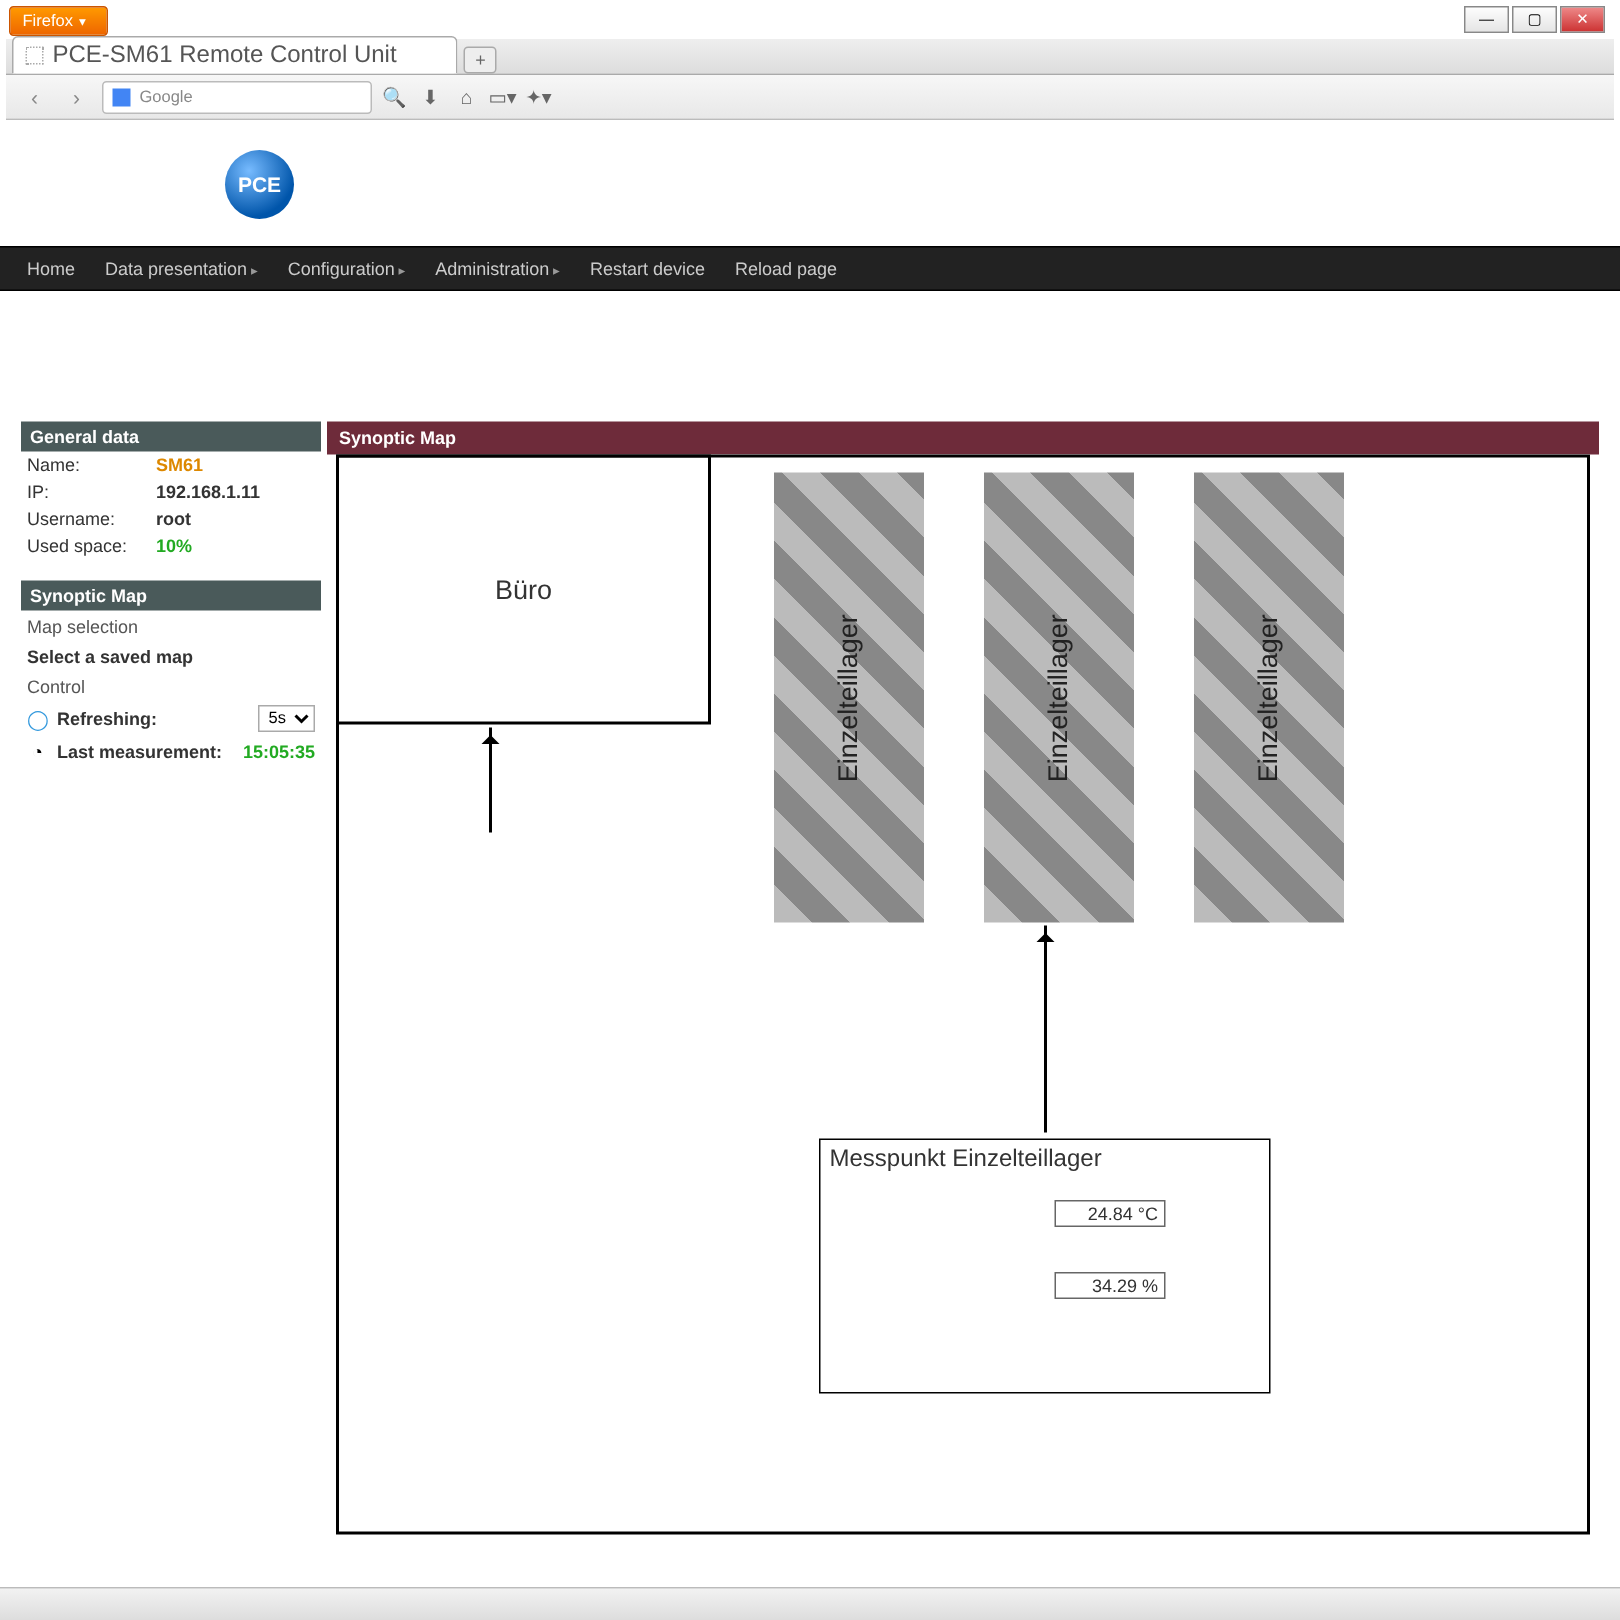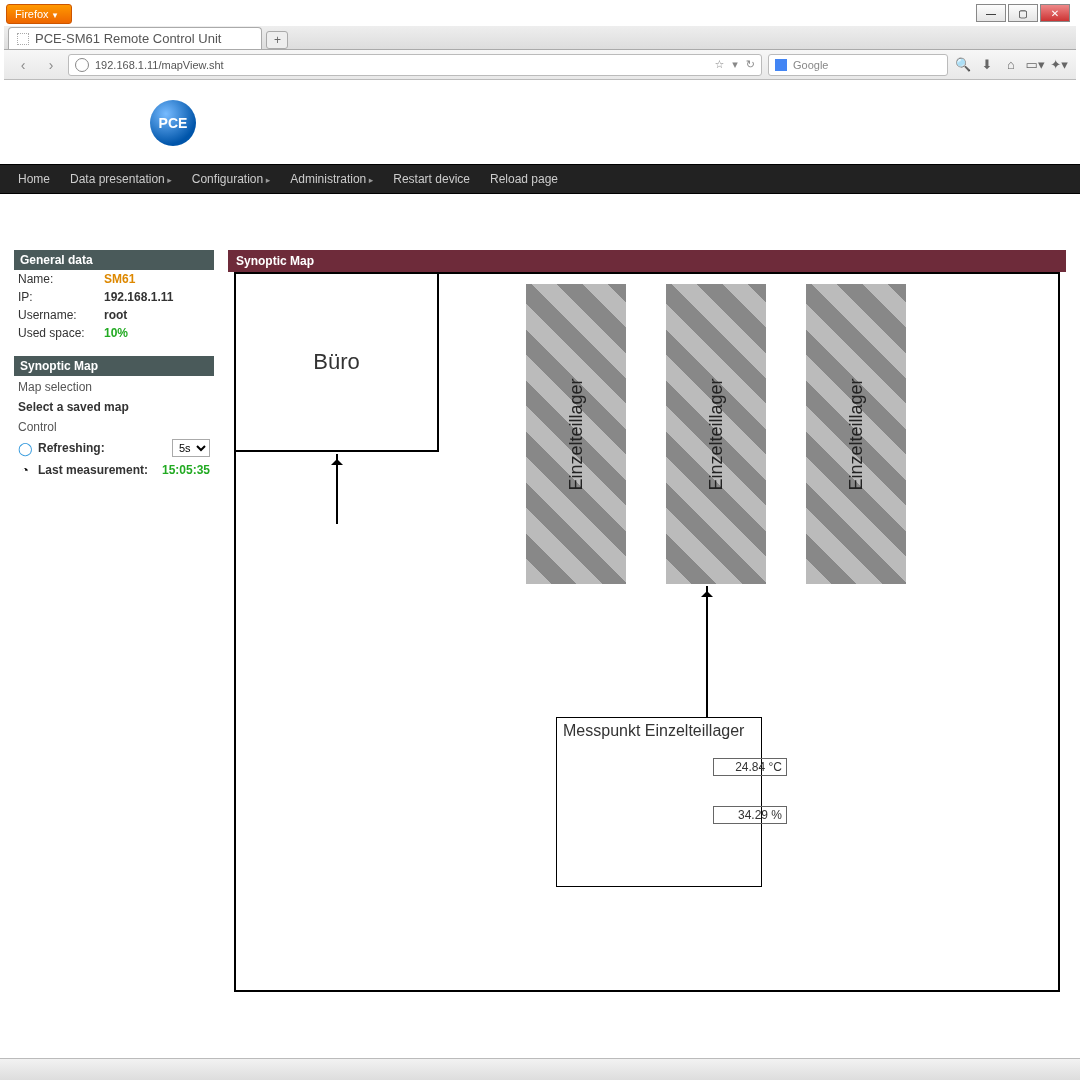--- a/index.html
+++ b/index.html
@@ -8,21 +8,21 @@
 
 .window-controls { position: absolute; top: 4px; right: 10px; display: flex; gap: 2px; }
 .win-btn { width: 30px; height: 18px; border: 1px solid #888; background: linear-gradient(#fdfdfd,#e5e5e5); font-size: 10px; display: flex; align-items: center; justify-content: center; }
 .win-btn.close { background: linear-gradient(#e88,#c33); color: #fff; }
 
 
 .ff-menu { position: absolute; top: 4px; left: 6px; background: linear-gradient(#f90,#e60); color: #fff; font-size: 11px; padding: 3px 14px 3px 8px; border-radius: 3px; border: 1px solid #c50; }
 .ff-menu:after { content: '▾'; margin-left: 4px; font-size: 9px; }
 
 .tabbar { position: absolute; top: 26px; left: 4px; right: 4px; height: 24px; background: linear-gradient(#eee,#ddd); border-bottom: 1px solid #aaa; display: flex; align-items: flex-end; }
-.tab { background: #fff; border: 1px solid #aaa; border-bottom: none; border-radius: 4px 4px 0 0; padding: 3px 40px 3px 8px; font-size: 13px; color: #555; display: flex; align-items: center; gap: 6px; margin-left: 4px; text-align: right; }
+.tab { background: #fff; border: 1px solid #aaa; border-bottom: none; border-radius: 4px 4px 0 0; padding: 3px 40px 3px 8px; font-size: 16px; color: #555; display: flex; align-items: center; gap: 6px; margin-left: 4px; text-align: right; }
 .tab .favico { width: 12px; height: 12px; border: 1px dotted #aaa; }
 .newtab { width: 22px; height: 18px; border: 1px solid #aaa; background: #eee; margin-left: 4px; display: flex; align-items: center; justify-content: center; font-size: 12px; color: #666; border-radius: 3px; }
 
 .addrbar { position: absolute; top: 50px; left: 4px; right: 4px; height: 30px; background: linear-gradient(#f7f7f7,#e8e8e8); border-bottom: 1px solid #bbb; display: flex; align-items: center; padding: 0 8px; gap: 6px; }
 .navbtn { width: 22px; height: 20px; color: #888; font-size: 14px; display: flex; align-items: center; justify-content: center; }
 .url-field { flex: 1; height: 22px; border: 1px solid #bbb; border-radius: 3px; background: #fff; font-size: 11px; color: #555; padding: 0 6px; display: flex; align-items: center; gap: 6px; }
 .url-field .globe { width: 14px; height: 14px; border: 1px solid #888; border-radius: 50%; }
 .url-actions { display: flex; gap: 8px; margin-left: auto; color: #888; font-size: 11px; }
 .search-field { width: 180px; height: 22px; border: 1px solid #bbb; border-radius: 3px; background: #fff; font-size: 11px; color: #888; padding: 0 6px; display: flex; align-items: center; gap: 6px; }
 .search-field .g { width: 12px; height: 12px; background: #4285f4; }
@@ -32,21 +32,21 @@
 .page { position: absolute; top: 82px; left: 0; right: 0; bottom: 24px; overflow: hidden; }
 
 .brand-row { display: flex; align-items: center; gap: 20px; padding: 18px 0 18px 150px; }
 .brand-logo { width: 46px; height: 46px; border-radius: 50%; background: radial-gradient(circle at 35% 30%, #7bf, #05a 70%); color: #fff; font-weight: bold; font-size: 14px; display: flex; align-items: center; justify-content: center; }
 .brand-title { font-size: 17px; font-weight: bold; color: #555; }
 
 .topnav { background: #222; color: #ccc; height: 30px; display: flex; align-items: center; padding: 0 18px; gap: 20px; font-size: 12px; border-top: 1px solid #000; border-bottom: 1px solid #000; }
 .topnav span { cursor: pointer; }
 .topnav .dd:after { content: ' ▸'; font-size: 9px; color: #999; }
 
-.content { display: flex; gap: 14px; padding: 56px 14px 0 14px; }
+.content { display: flex; gap: 4px; padding: 56px 14px 0 14px; margin-top: 31px; }
 
 .sidebar { width: 200px; display: flex; flex-direction: column; gap: 14px; font-size: 12px; }
 .panel-h { background: #4a5a5a; color: #fff; font-weight: bold; padding: 3px 6px; font-size: 12px; }
 .kv { display: flex; padding: 2px 4px; }
 .kv .k { width: 86px; color: #333; }
 .kv .v { color: #333; }
 .v.orange { color: #d80; font-weight: bold; }
 .v.bold { font-weight: bold; }
 .v.green { color: #2a2; font-weight: bold; }
 .sub { color: #555; padding: 4px 4px 2px; }
@@ -60,34 +60,34 @@
 .ctrl-row .lbl { flex: 1; color: #333; font-weight: bold; font-size: 12px; }
 .ctrl-row .val.t { color: #2a2; font-weight: bold; }
 .spin { color: #39d; font-size: 13px; }
 
 .main { flex: 1; }
 .main-h { background: #6e2b3a; color: #fff; font-weight: bold; padding: 4px 8px; font-size: 12px; }
 .map-title { font-size: 22px; color: #333; padding: 8px 0 6px 6px; }
 .map-area { position: relative; border: 2px solid #000; height: 720px; margin: 0 6px; background: #fff; }
 
 
-.office { position: absolute; left: -2px; top: -2px; width: 205px; height: 180px; border: 2px solid #000; display: flex; align-items: center; justify-content: center; font-size: 22px; color: #333; }
+.office { position: absolute; left: -2px; top: -2px; width: 250px; height: 180px; border: 2px solid #000; display: flex; align-items: center; justify-content: center; font-size: 18px; color: #333; }
 .shelf { position: absolute; top: 10px; width: 100px; height: 300px; background: repeating-linear-gradient(45deg,#bbb 0 18px,#888 18px 36px); display: flex; align-items: center; justify-content: center; }
 .shelf span { transform: rotate(-90deg); font-size: 18px; color: #222; background: rgba(255,255,255,.0); white-space: nowrap; }
 .shelf.s1 { left: 290px; }
 .shelf.s2 { left: 430px; }
 .shelf.s3 { left: 570px; }
 
 .mp { position: absolute; border: 1px solid #000; background: #fff; padding: 4px 6px 8px; font-size: 14px; color: #333; }
 .mp .t { font-size: 16px; margin-bottom: 8px; }
 .mp .val { border: 1px solid #666; display: inline-block; min-width: 74px; text-align: right; padding: 1px 4px; font-size: 12px; margin-left: 60px; margin-top: 4px; }
 .mp1 { left: 40px; top: 250px; width: 190px; height: 160px; }
 .mp1 .val { margin-left: 96px; }
 .mp1 .val + br + .val, .mp1 .val2 { margin-top: 50px; }
-.mp2 { left: 320px; top: 443px; width: 206px; height: 170px; }
+.mp2 { left: 320px; top: 454px; width: 301px; height: 170px; }
 .mp2 .val { margin-left: 150px; margin-top: 10px; text-align: right; }
 .mp2 .val.v2 { margin-top: 30px; }
 
 .arrow { position: absolute; }
 .arrow.a1 { left: 100px; top: 180px; width: 2px; height: 70px; background: #000; }
 .arrow.a1:before { content: ''; position: absolute; top: -1px; left: -5px; border: 6px solid transparent; border-bottom-color: #000; }
 .arrow.a2 { left: 470px; top: 312px; width: 2px; height: 138px; background: #000; }
 .arrow.a2:before { content: ''; position: absolute; top: -1px; left: -5px; border: 6px solid transparent; border-bottom-color: #000; }
 
 
@@ -108,29 +108,20 @@
   <div class="tab">
     <span class="favico"></span>
     <span>PCE-SM61 Remote Control Unit</span>
   </div>
   <div class="newtab">+</div>
 </div>
 
 <div class="addrbar">
   <div class="navbtn">‹</div>
   <div class="navbtn">›</div>
-  <div class="url-field">
-    <span class="globe"></span>
-    <span>192.168.1.11/mapView.sht</span>
-    <span class="url-actions">
-      <span>☆</span>
-      <span>▾</span>
-      <span>↻</span>
-    </span>
-  </div>
   <div class="search-field">
     <span class="g"></span>
     <span>Google</span>
   </div>
   <div class="tbicon">🔍</div>
   <div class="tbicon">⬇</div>
   <div class="tbicon">⌂</div>
   <div class="tbicon">▭▾</div>
   <div class="tbicon">✦▾</div>
 </div>

